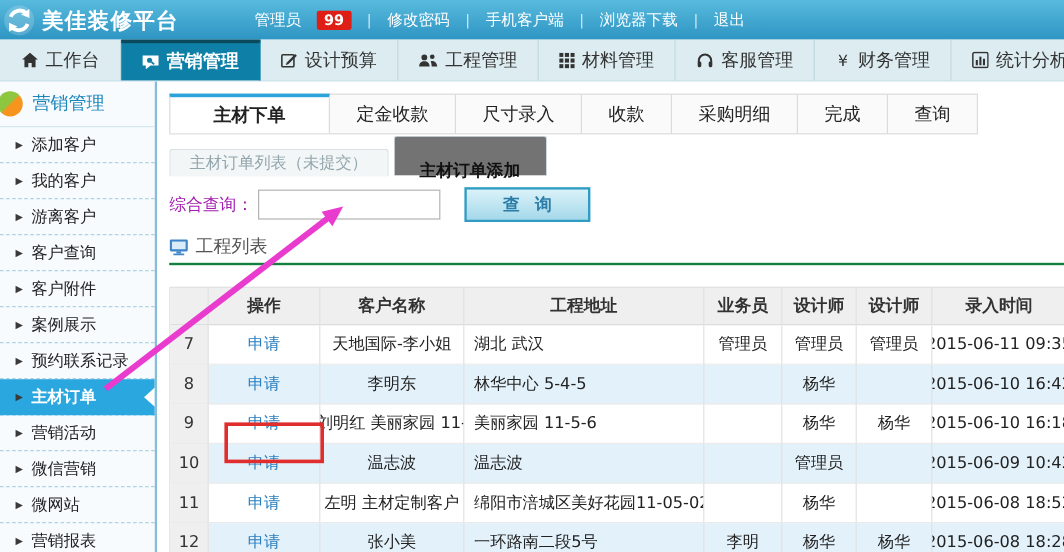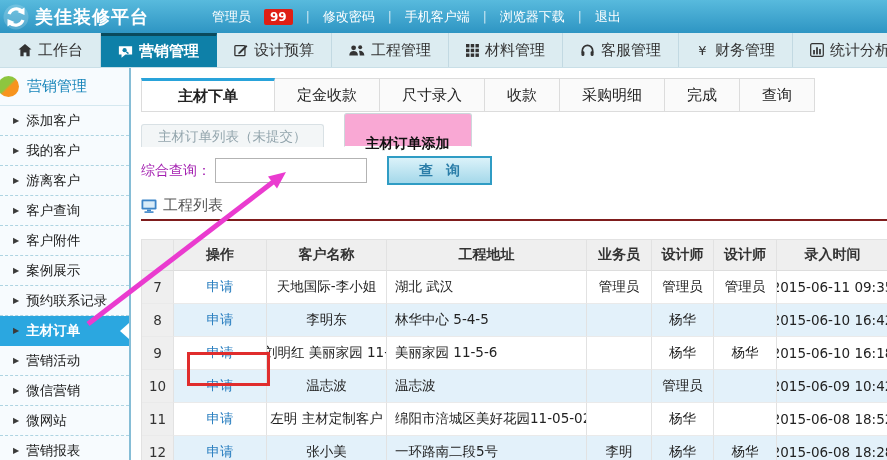--- a/index.html
+++ b/index.html
@@ -38,30 +38,30 @@
   
   .tabs1 { margin-top:10px; display:inline-flex; background:#fafafa; border:1px solid #dcdcdc; height:34px; }
   .tab { display:flex; align-items:center; justify-content:center; padding:0 22px; font-size:15px; color:#222; border-right:1px solid #dcdcdc; cursor:pointer; white-space:nowrap; }
   .tab:last-child { border-right:none; }
   .tab.active { background:#fff; font-weight:bold; border-top:3px solid #29a3da; margin-top:-1px; margin-left:-1px; border-left:1px solid #dcdcdc; padding:0 36px; }
 
   
   .subtabs { margin-top:7px; display:flex; align-items:flex-end; height:28px; }
   .subtab { cursor:pointer; white-space:nowrap; border-radius:3px 3px 0 0; }
   .subtab.inactive { color:#93a5ad; background:#f3f6f7; border:1px solid #d9e1e5; border-bottom:none; height:23px; line-height:22px; padding:0 16px; font-size:13.5px; }
-  .subtab.on { color:#111; font-weight:bold; background:#f9a8d4; border:1px solid #cdd7db; border-bottom:1px solid #fff; height:28px; line-height:26px; padding:16px 21px; font-size:14px; margin-left:20px; }
+  .subtab.on { color:#111; font-weight:bold; background:#737373; border:1px solid #cdd7db; border-bottom:1px solid #fff; height:28px; line-height:26px; padding:16px 21px; font-size:14px; margin-left:4px; }
 
   
   .search-row { margin-top:9px; display:flex; align-items:center; }
   .search-label { font-size:14px; color:#a21caf; white-space:nowrap; }
   .search-input { width:152px; height:25px; border:1px solid #b3b3b3; margin-left:4px; font-size:13px; padding:0 4px; outline:none; }
   .search-btn { margin-left:20px; width:105px; height:29px; background:linear-gradient(#dbf2f9,#a4d8ea); border:2px solid #2f9cc4; color:#2a7da8; font-size:14px; letter-spacing:4px; text-indent:4px; display:flex; align-items:center; justify-content:center; cursor:pointer;font-weight:bold; }
 
   
-  .section-hd { margin-top:11px; display:flex; align-items:center; gap:6px; font-size:15px; color:#555; padding-bottom:4px; border-bottom:2px solid #7f1d1d; }
+  .section-hd { margin-top:11px; display:flex; align-items:center; gap:6px; font-size:15px; color:#555; padding-bottom:4px; border-bottom:2px solid #15803d; }
 
   
   .gtable { margin-top:18px; width:747px; border-left:1px solid #e2e2e2; }
   .trow { display:flex; height:33px; }
   .trow.head { height:32px; background:#efefef; font-weight:bold; }
   .trow.alt { background:#e3f1fa; }
   .tcell { display:flex; align-items:center; justify-content:center; border-right:1px solid #e2e2e2; border-bottom:1px solid #eaeaea; height:100%; flex:none; font-size:13.5px; color:#222; overflow:hidden; white-space:nowrap; }
   .trow.head .tcell { border-bottom:1px solid #ddd; border-top:1px solid #e2e2e2; font-size:14px; color:#333; }
   .tcell.numc { background:#efefef; color:#333; }
   .tcell.addr { justify-content:flex-start; padding-left:8px; }

